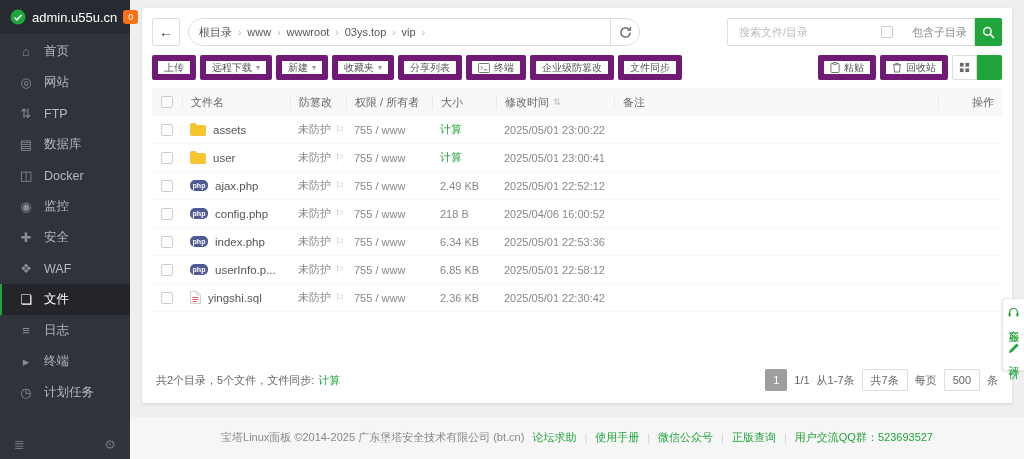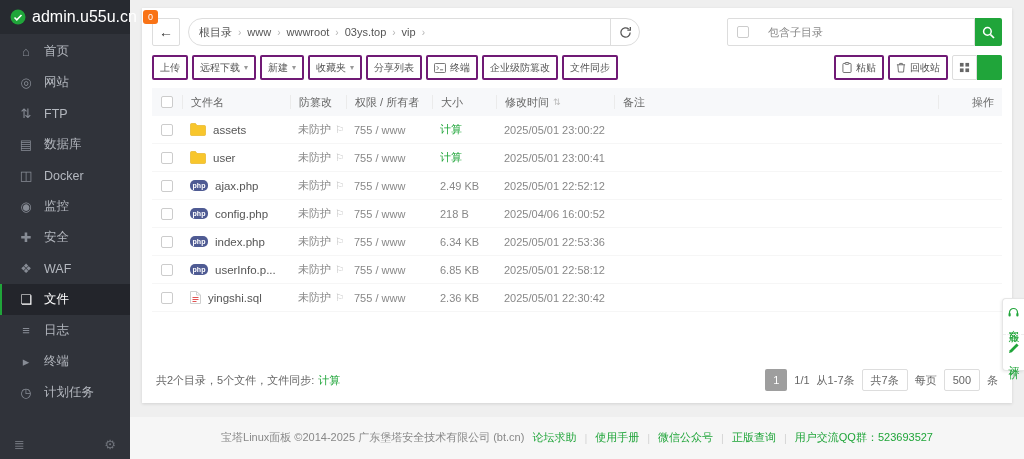--- a/index.html
+++ b/index.html
@@ -5,21 +5,21 @@
   * { box-sizing: border-box; }
   html, body { margin: 0; padding: 0; background: #fff; }
   .app {
     width: 1024px; height: 459px; display: flex; overflow: hidden; position: relative;
     font-family: "Liberation Sans", "DejaVu Sans", sans-serif; font-size: 12px; color: #555;
     background: #efefef;
   }
   
   .sidebar { width: 130px; flex-shrink: 0; background: #30333a; color: #b4b8bf; position: relative; }
   .sb-header { height: 34px; background: #272a30; display: flex; align-items: center; padding: 0 10px; gap: 6px; }
-  .sb-title { color: #fff; font-size: 16px; white-space: nowrap; text-align: right; }
+  .sb-title { color: #fff; font-size: 13px; white-space: nowrap; text-align: right; }
   .sb-badge { background: #f97316; color: #fff; font-size: 9px; min-width: 15px; height: 14px; line-height: 14px; text-align: center; border-radius: 3px; cursor: pointer; }
   .sb-menu { padding-top: 2px; }
   .sb-item { height: 31px; display: flex; align-items: center; padding-left: 16px; gap: 10px; font-size: 12.5px; cursor: pointer; border-left: 2px solid transparent; }
   .sb-item.active { background: #23252b; color: #fff; border-left-color: #20a53a; }
   .sb-icon { width: 16px; text-align: center; font-size: 13px; color: #878c95; flex-shrink: 0; }
   .sb-item.active .sb-icon { color: #fff; }
   .sb-bottom { position: absolute; bottom: 0; left: 0; right: 0; height: 30px; display: flex; align-items: center; justify-content: space-between; padding: 0 14px; color: #6e727a; font-size: 13px; }
   .sb-bottom span { cursor: pointer; }
   
   .main { flex: 1; min-width: 0; display: flex; flex-direction: column; padding: 8px 12px 0 12px; }
@@ -33,21 +33,21 @@
   .path-refresh { margin-left: auto; width: 29px; align-self: stretch; border-left: 1px solid #ddd; display: flex; align-items: center; justify-content: center; cursor: pointer; }
   .search-wrap { margin-left: auto; display: flex; align-items: center; }
   .search-box { width: 248px; height: 28px; border: 1px solid #ddd; border-radius: 2px 0 0 2px; background: #fff; display: flex; align-items: center; padding: 0 7px 0 9px; gap: 5px; }
   .search-input { border: none; outline: none; flex: 1; min-width: 0; font-size: 11px; color: #555; font-family: inherit; background: transparent; }
   .search-input::placeholder { color: #bbb; }
   .subdir { display: flex; align-items: center; gap: 19px; color: #888; font-size: 11px; white-space: nowrap; cursor: pointer; }
   .checkbox { width: 12px; height: 12px; border: 1px solid #ccc; border-radius: 2px; background: #fff; display: inline-block; cursor: pointer; flex-shrink: 0; }
   .search-btn { width: 27px; height: 28px; border: none; border-radius: 0 2px 2px 0; background: #20a53a; display: flex; align-items: center; justify-content: center; cursor: pointer; }
   
   .toolbar { display: flex; align-items: center; gap: 4px; padding: 1px 0 8px 0; flex-wrap: nowrap; }
-  .tbtn { height: 25px; border: 2px solid #701a75; border-radius: 2px; background: #fff; padding: 0 6px; display: flex; align-items: center; gap: 4px; font-size: 10px; color: #555; cursor: pointer; white-space: nowrap; flex-shrink: 0; }
+  .tbtn { height: 25px; border: 6px solid #701a75; border-radius: 2px; background: #fff; padding: 0 6px; display: flex; align-items: center; gap: 4px; font-size: 10px; color: #555; cursor: pointer; white-space: nowrap; flex-shrink: 0; }
   .caret { font-size: 8px; color: #999; }
   .tb-right { margin-left: auto; display: flex; align-items: center; gap: 4px; }
   .view-group { display: flex; }
   .view-btn { width: 25px; height: 25px; border: 1px solid #ddd; background: #fff; display: flex; align-items: center; justify-content: center; cursor: pointer; }
   .view-btn.grid { border-radius: 2px 0 0 2px; }
   .view-btn.list { border-radius: 0 2px 2px 0; border-left: none; background: #20a53a; border-color: #20a53a; }
   
   .thead, .tr { display: grid; grid-template-columns: 30px 108px 56px 86px 64px 118px 1fr 64px; align-items: center; }
   .thead { height: 28px; background: #f7f8fa; color: #666; font-size: 11px; }
   .th { padding-left: 8px; display: flex; align-items: center; gap: 4px; }
@@ -174,20 +174,21 @@
           <span class="crumb-sep">›</span>
           <span class="path-refresh">
             <svg width="13" height="13" viewBox="0 0 14 14">
                 <path d="M12 7a5 5 0 1 1-1.6-3.7" fill="none" stroke="#555" stroke-width="1.4"></path>
                 <path d="M12.2 1.2v3.2H9" fill="none" stroke="#555" stroke-width="1.4"></path>
               </svg>
           </span>
         </div>
         <div class="search-wrap">
           <div class="search-box">
+            <input class="search-input" type="text" placeholder="搜索文件/目录" style="">
             <label class="subdir">
               <span class="checkbox"></span>
               <span>包含子目录</span>
             </label>
           </div>
           <button class="search-btn">
             <svg width="13" height="13" viewBox="0 0 13 13">
                 <circle cx="5.4" cy="5.4" r="3.8" fill="none" stroke="#fff" stroke-width="1.5"></circle>
                 <path d="M8.3 8.3L12 12" stroke="#fff" stroke-width="1.7"></path>
               </svg>

